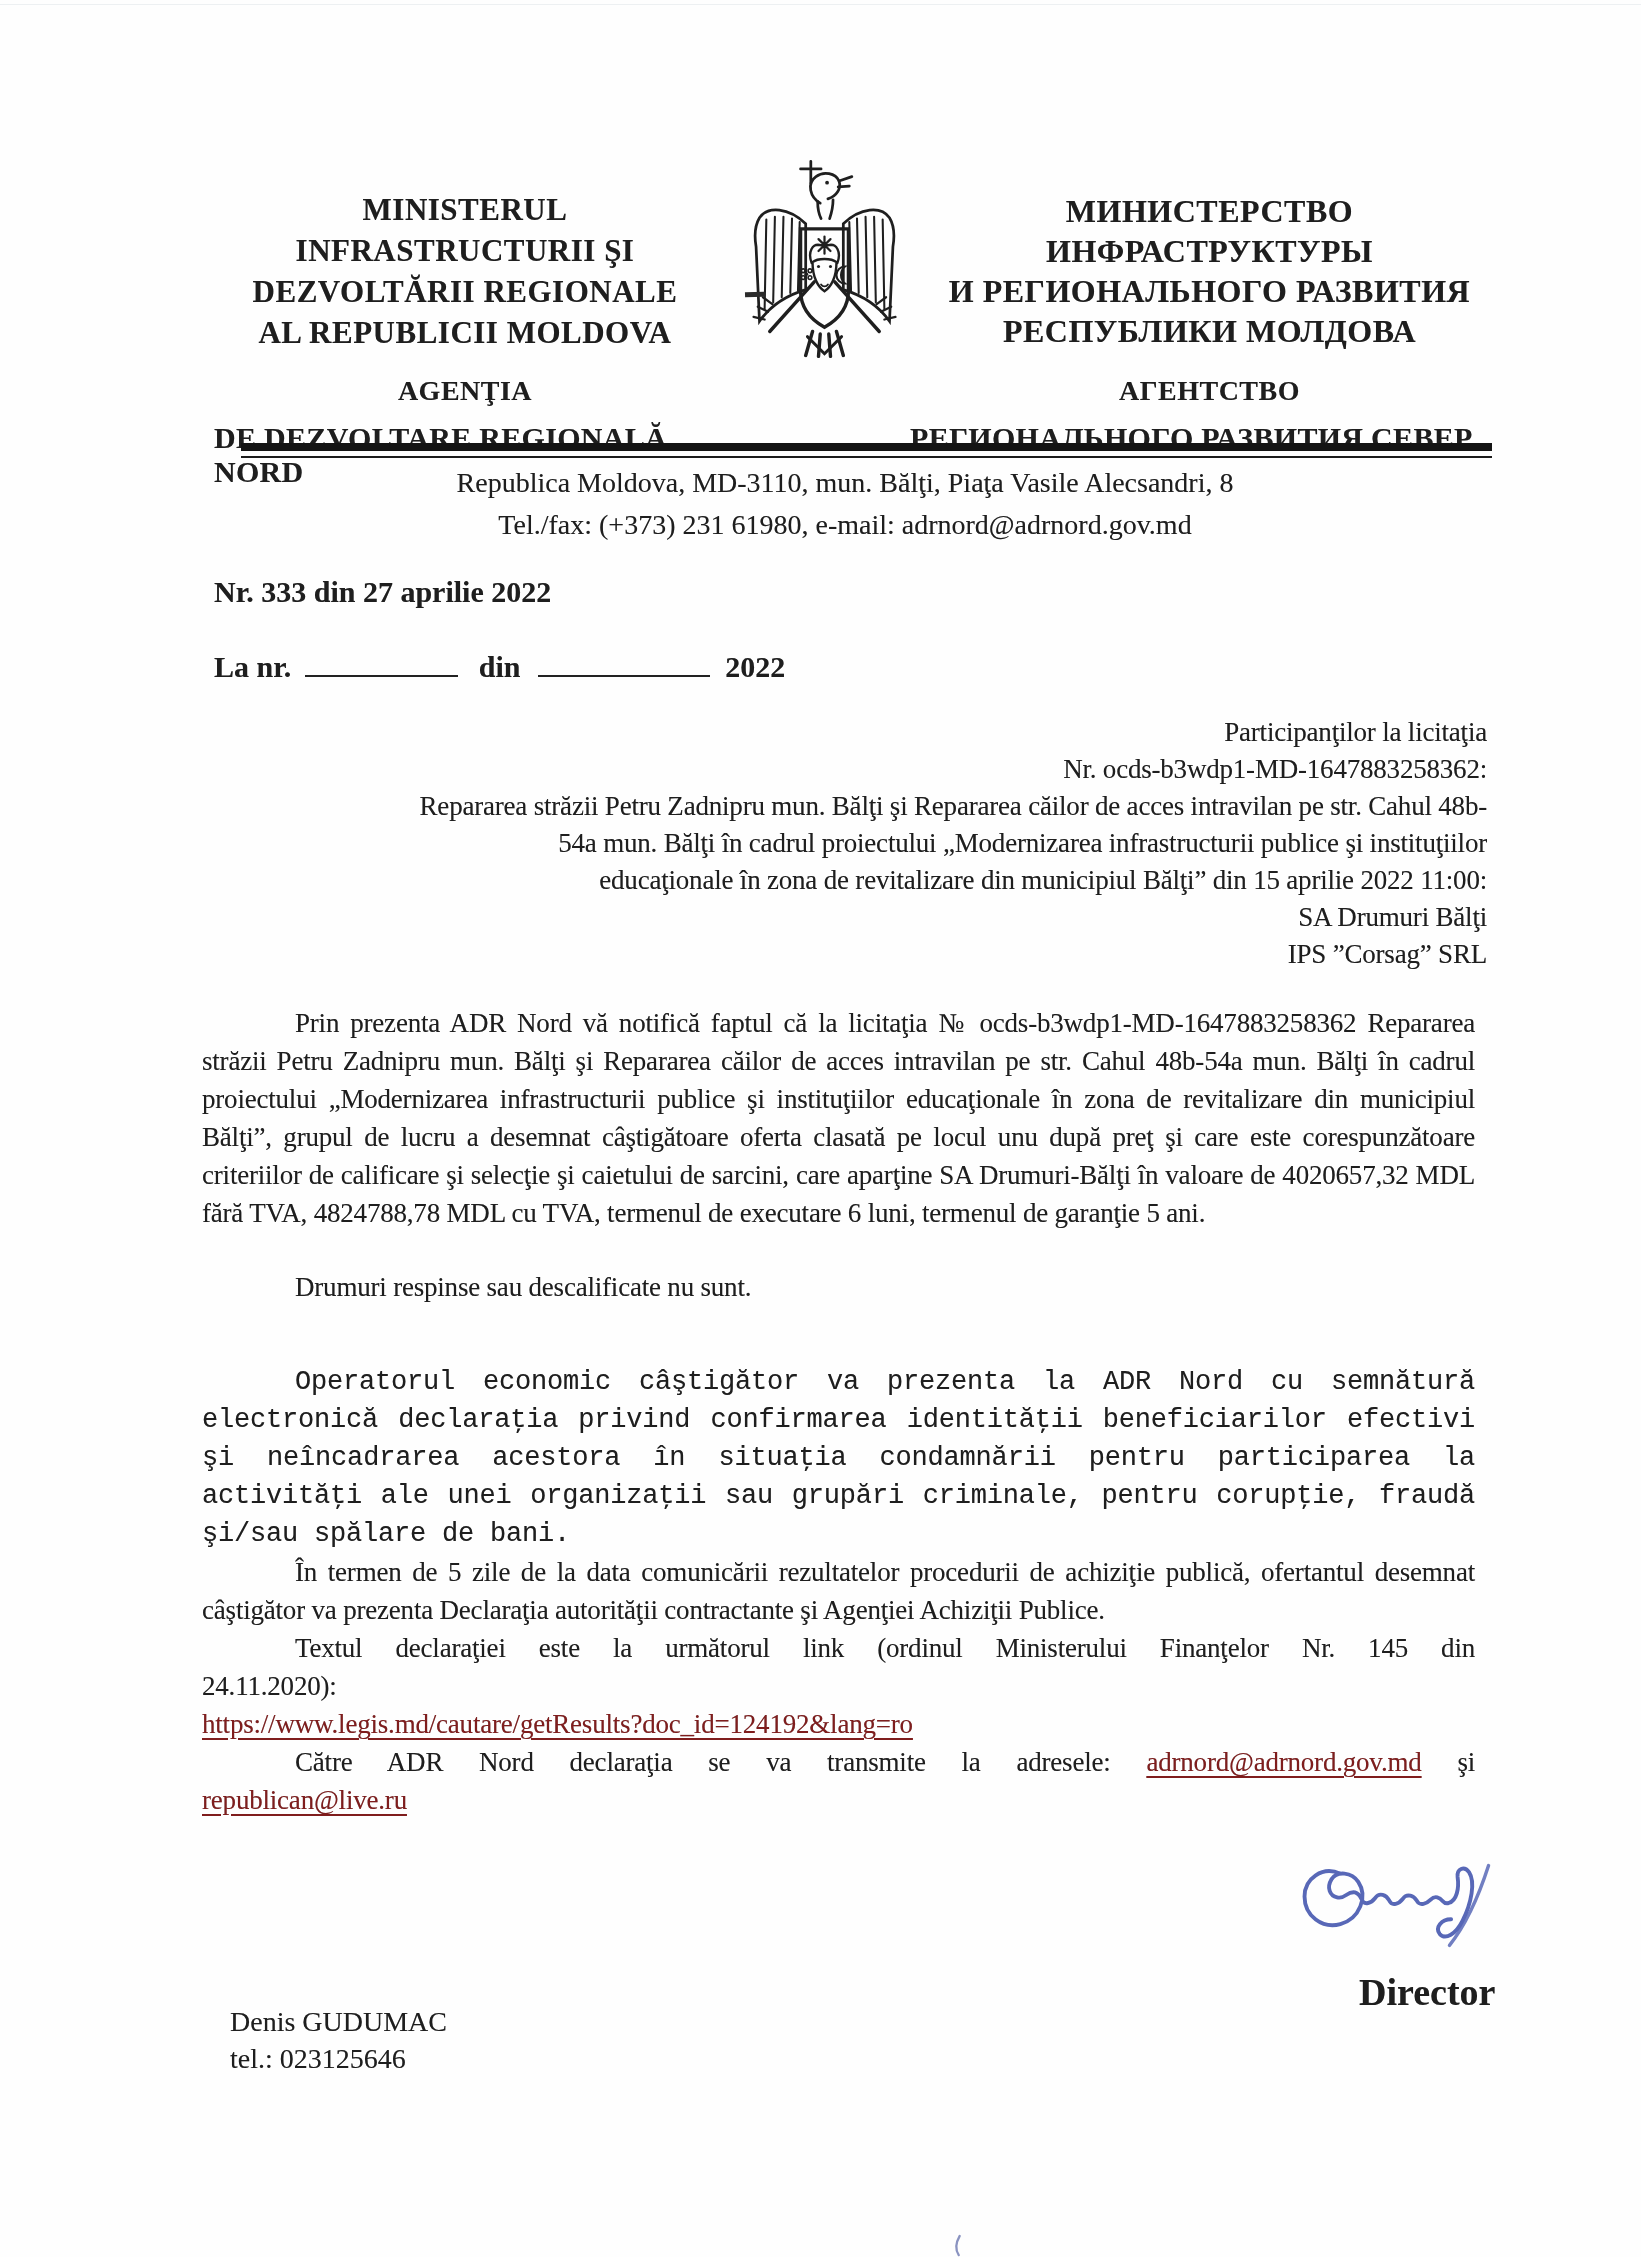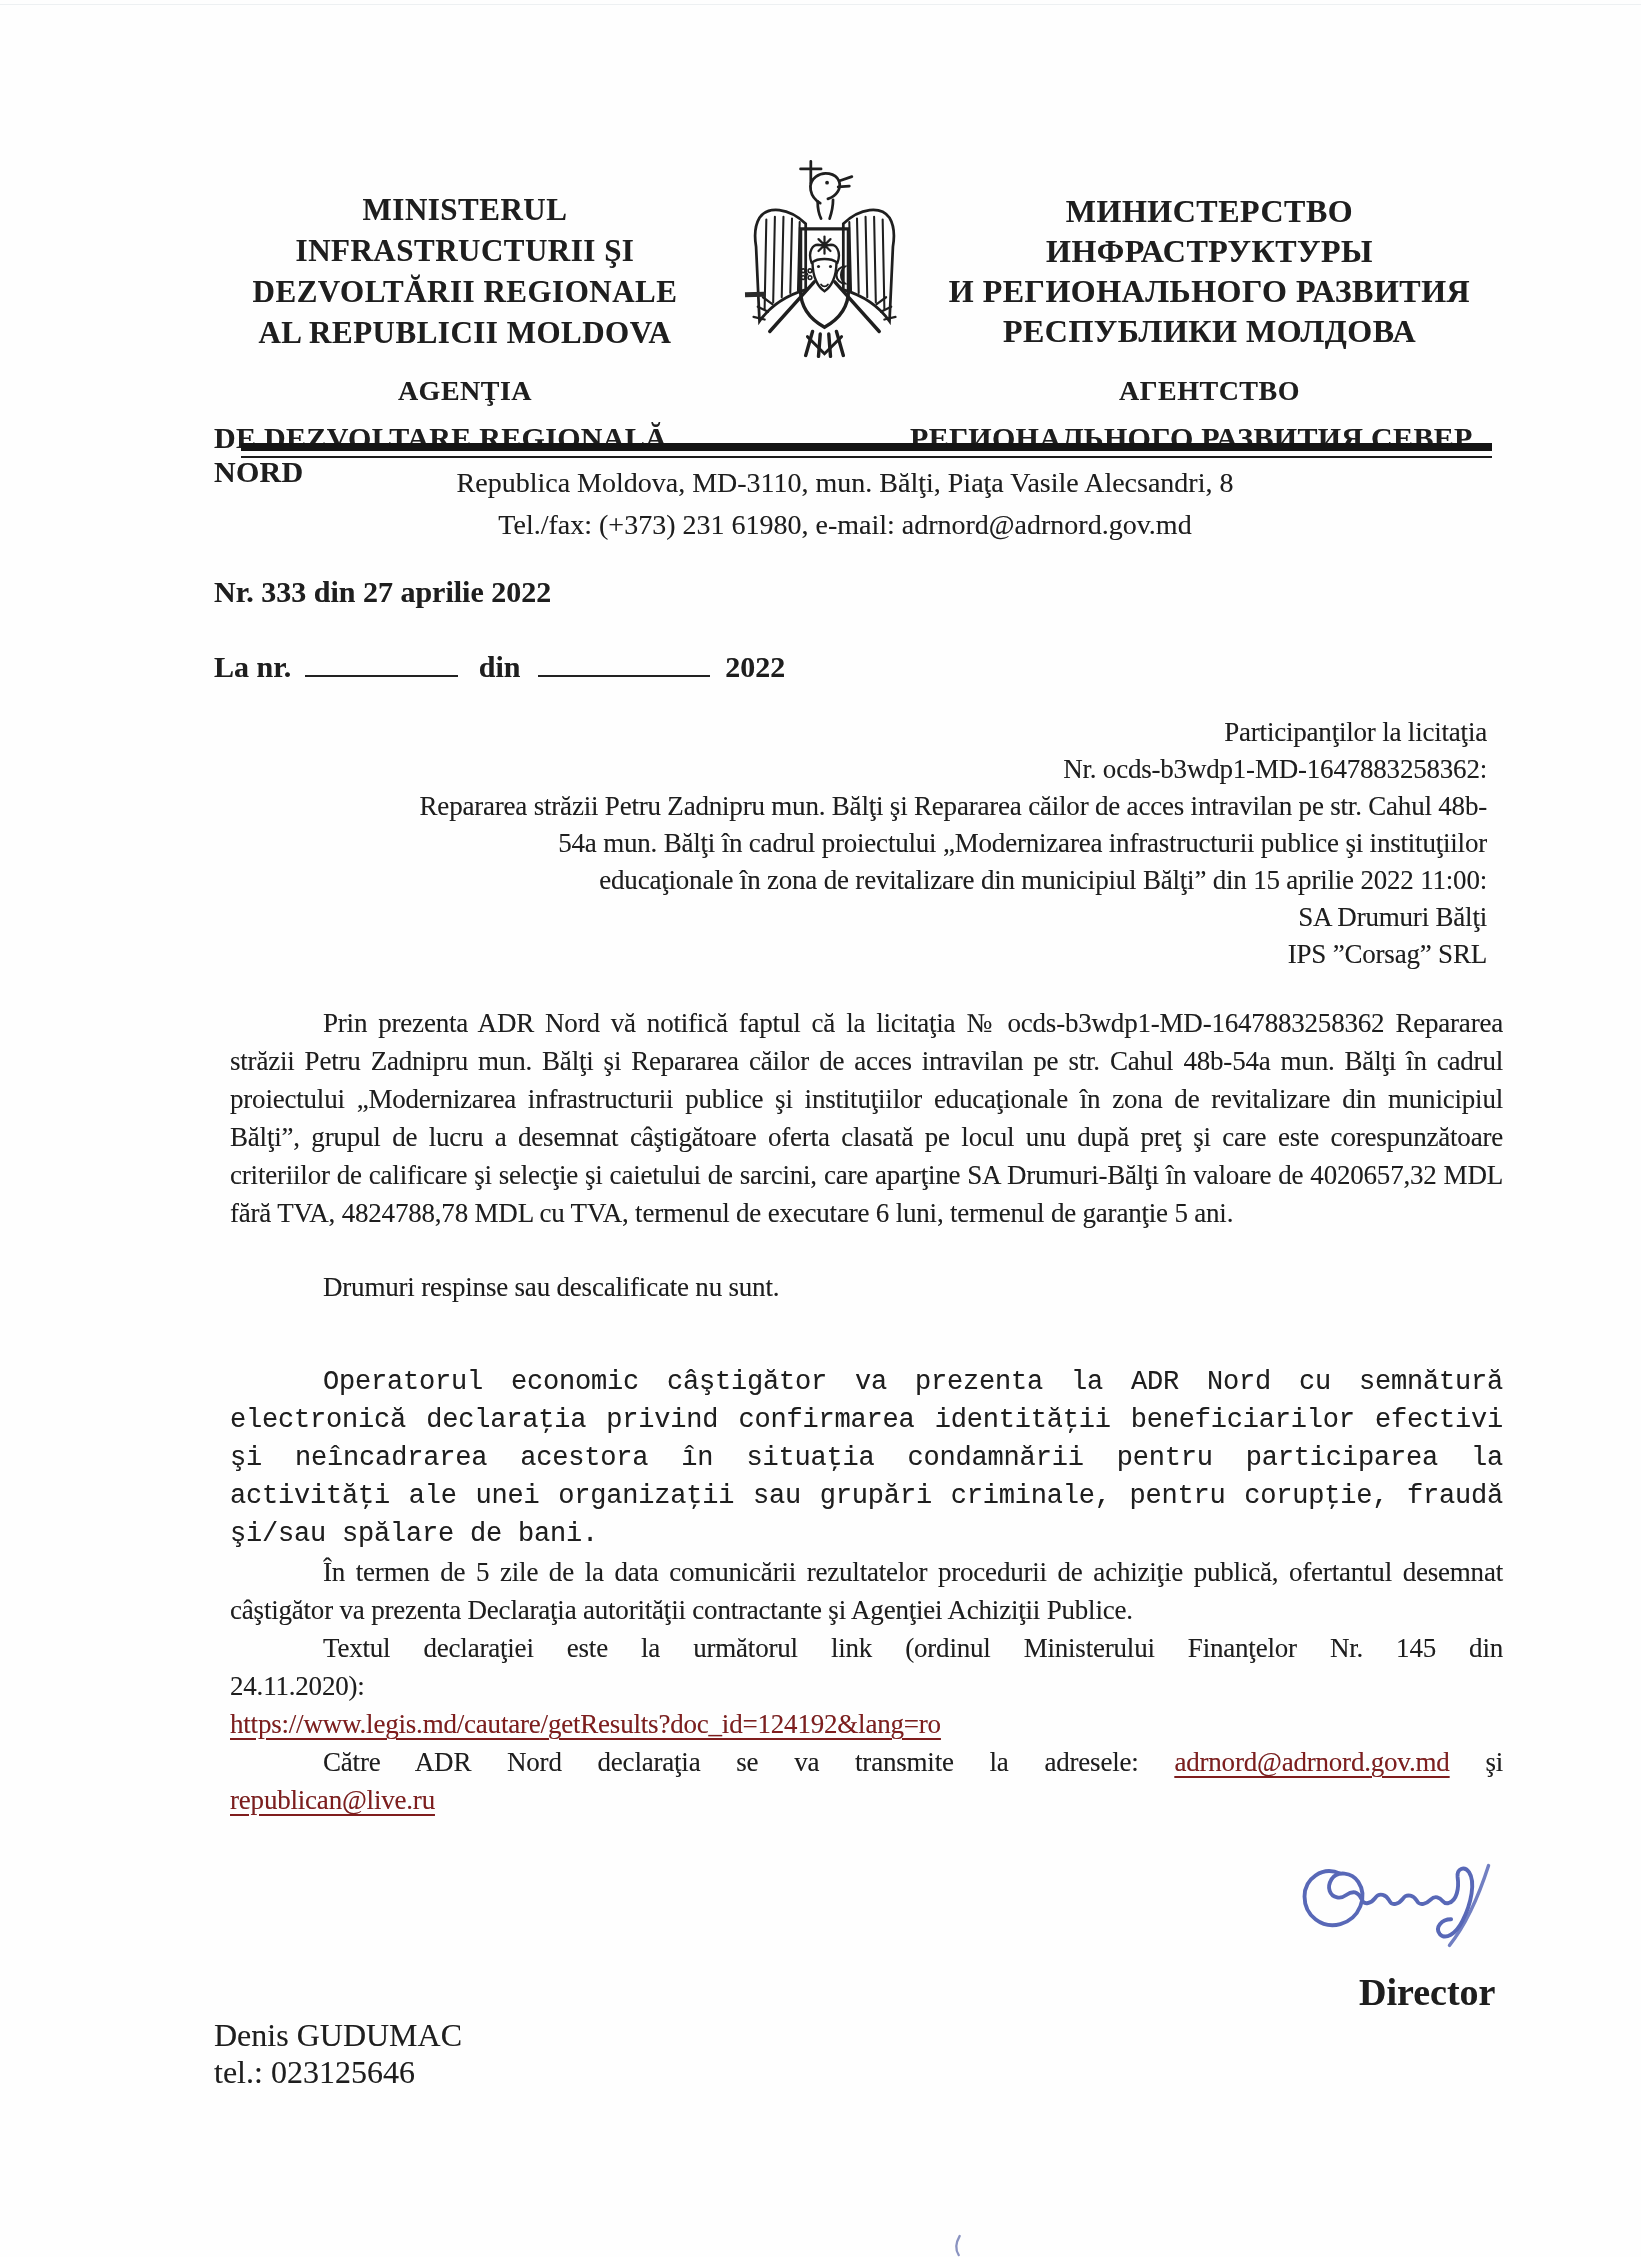--- a/index.html
+++ b/index.html
@@ -40,35 +40,35 @@
   .ref-in{top:645px;}
   .blank-line{display:inline-block;border-bottom:2.9px solid #222;height:1em;vertical-align:baseline;}
   .bl1{width:153px;margin-left:13.5px;margin-right:21px;}
   .bl2{width:172px;margin-left:17.4px;margin-right:15.4px;}
 
   
   .addressee{left:214px;top:714px;width:1273px;text-align:right;font-size:27px;line-height:37px;letter-spacing:-0.2px;}
   .addressee div{white-space:nowrap;}
 
   
-  .letter-body{left:230px;top:1004px;width:1273px;font-size:27px;line-height:38px;text-align:justify;letter-spacing:-0.2px;}
+  .letter-body{left:202px;top:1004px;width:1273px;font-size:27px;line-height:38px;text-align:justify;letter-spacing:-0.2px;}
   .par{margin:0;text-indent:93px;}
   .gap1{margin-top:36px;}
   .gap2{margin-top:57px;font-family:Liberation Mono, monospace;}
   .jlast{text-align:justify;text-align-last:justify;}
   .linkline{text-indent:0;text-align:left;}
   .doclink{color:#7f1d1d;text-decoration:underline;text-decoration-thickness:1.9px;text-underline-offset:4.8px;}
 
   
   .sig-name{left:869px;top:1825px;width:599px;text-align:right;font-weight:bold;font-size:38px;letter-spacing:0.5px;}
   .sig-script{left:1276px;top:1846px;width:259px;height:114px;}
   .sig-title{left:1359px;top:1970px;font-weight:bold;font-size:38px;}
 
   
-  .exec{left:214px;font-size:32px;margin-top:11px;}
+  .exec{left:230px;font-size:28px;}
   .exec-name{top:2006px;}
   .exec-tel{top:2043px;}
 
   .top-edge{left:0;top:3.9px;width:100%;height:1px;background:#edf0f2;}
   .bottom-artifact{left:952px;top:2234px;width:13.5px;height:23px;}
 </style>
 </head>
 <body>
 
 <div class="page">

